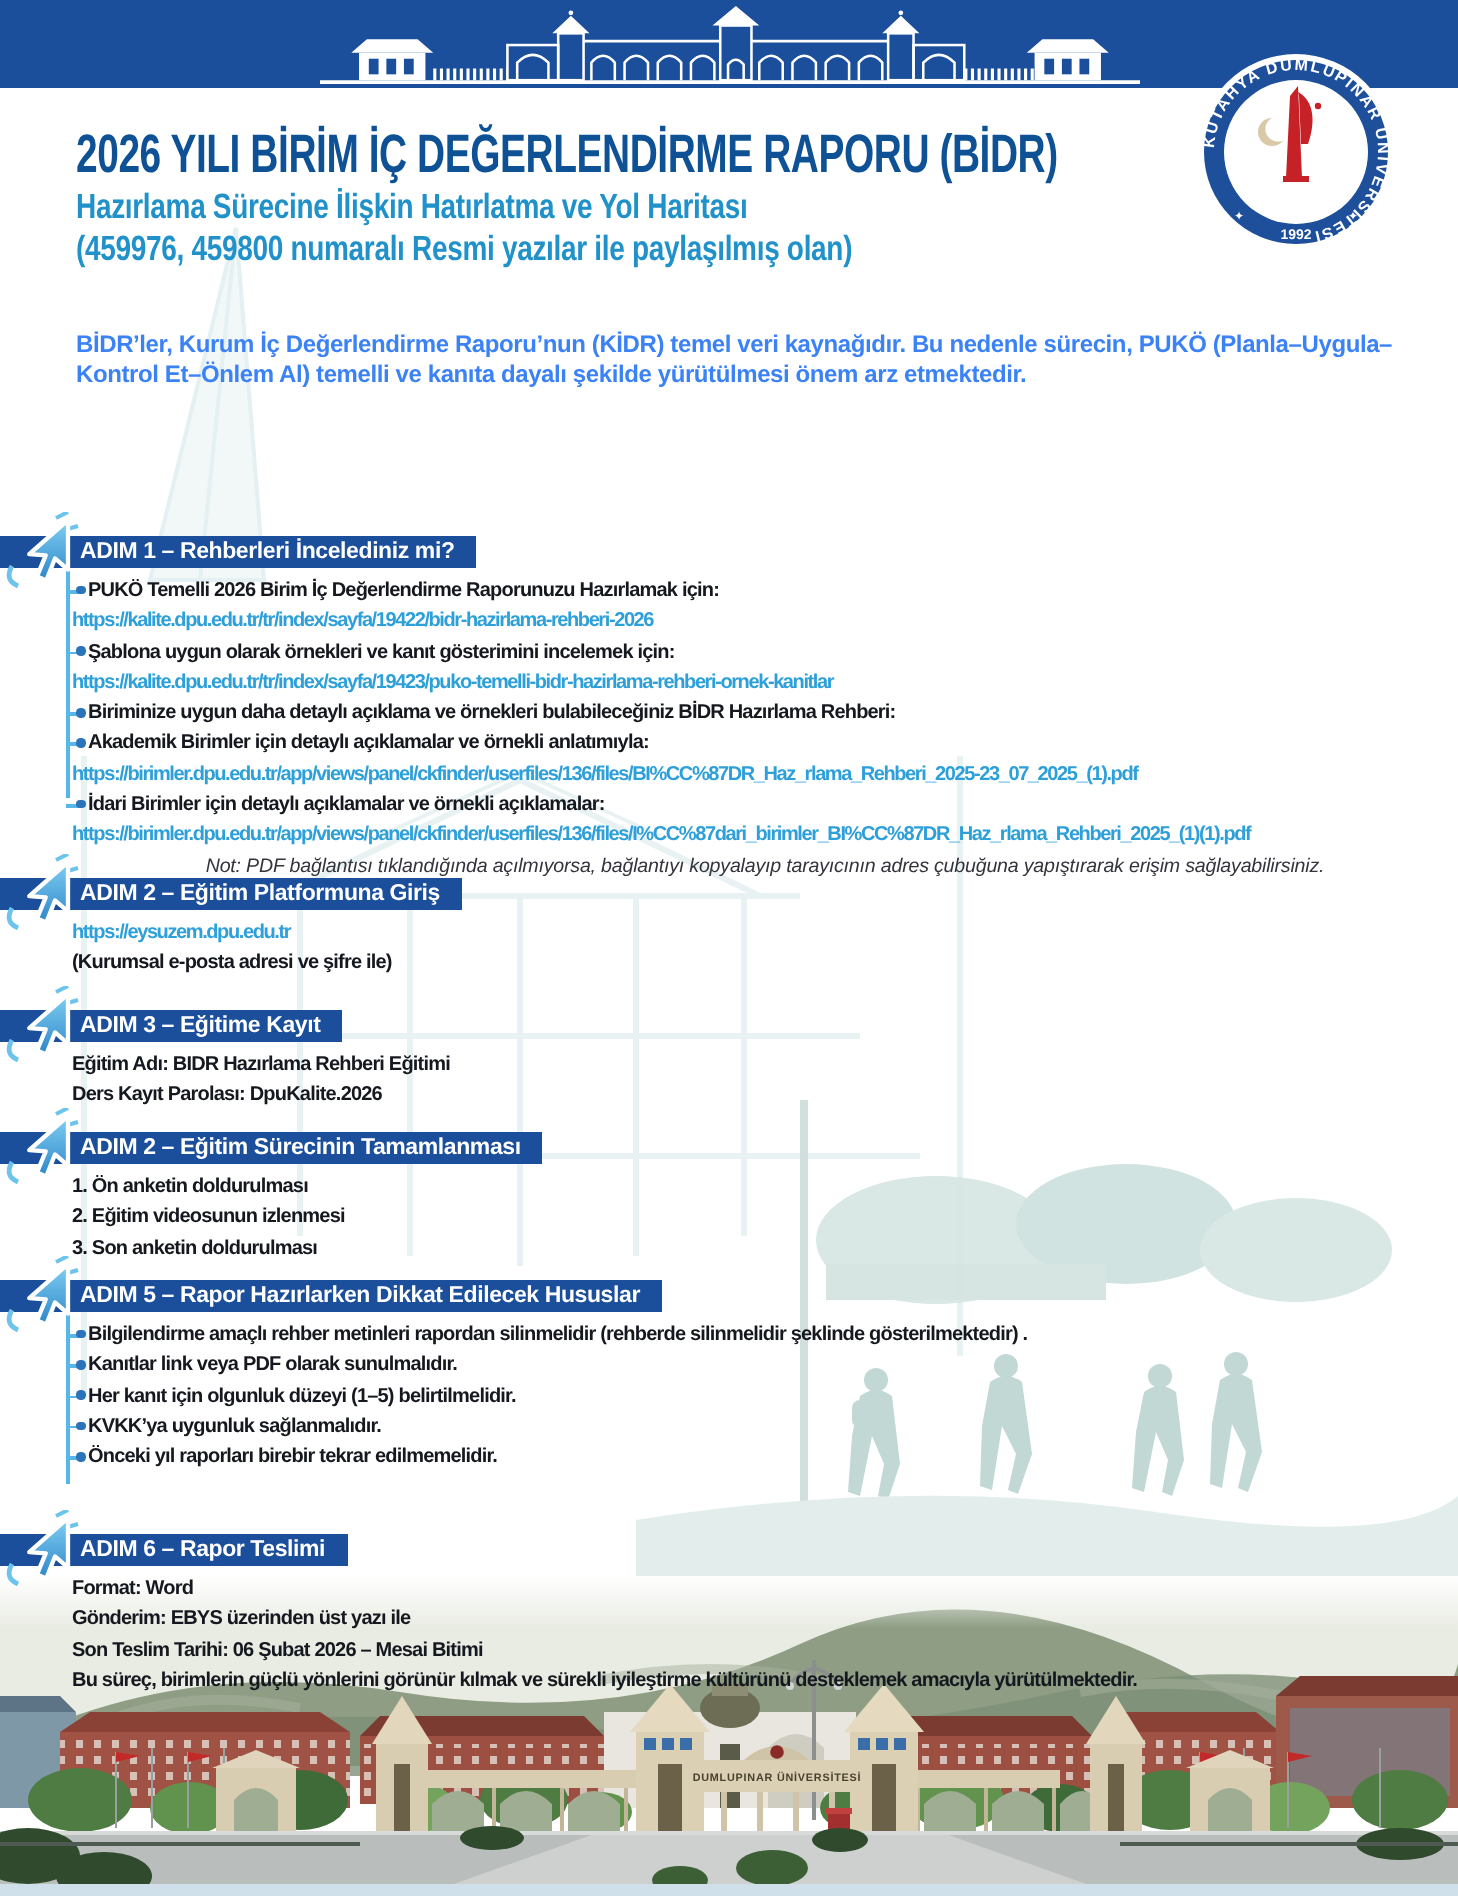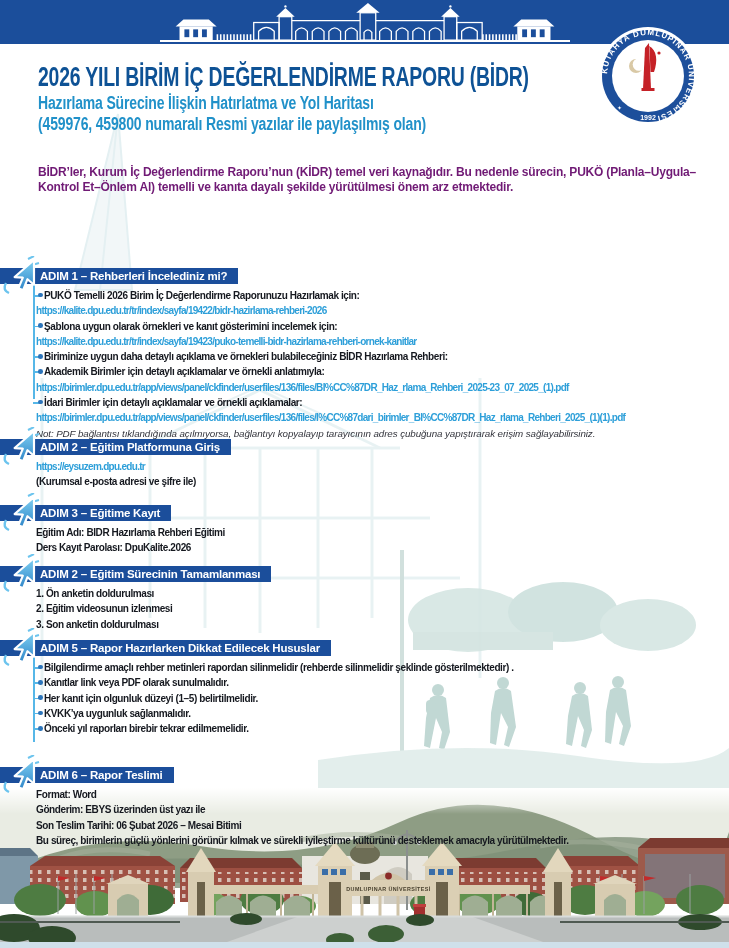--- a/index.html
+++ b/index.html
@@ -10,21 +10,21 @@
   .banner-art{position:absolute;left:155px;top:3px;width:420px;height:41px;}
   
   .logo{position:absolute;left:598px;top:26px;width:100px;height:100px;z-index:5;}
   
   .hdr{position:absolute;left:38px;top:62px;width:560px;z-index:3;}
   .title{font-size:27px;font-weight:bold;color:#0e5295;letter-spacing:-0.3px;white-space:nowrap;
          display:inline-block;transform:scaleX(.72);transform-origin:left;}
   .sub{font-size:17.5px;font-weight:bold;color:#2191c9;letter-spacing:-0.2px;white-space:nowrap;
        display:inline-block;transform:scaleX(.8);transform-origin:left;line-height:21px;}
   .intro{position:absolute;left:38px;top:165px;width:668px;font-size:12px;font-weight:bold;
-         color:#701a75;line-height:15px;letter-spacing:-0.2px;z-index:3;}
+         color:#3b82f6;line-height:15px;letter-spacing:-0.2px;z-index:3;}
   
   .wm{position:absolute;z-index:1;pointer-events:none;}
   .wm-sail{left:70px;top:112px;width:100px;height:180px;opacity:.55;}
   .wm-sketch{left:0;top:378px;width:580px;height:330px;opacity:.5;}
   .wm-people{left:318px;top:550px;width:411px;height:250px;opacity:.95;}
   
   .steps{position:absolute;left:0;top:0;width:729px;height:948px;z-index:3;margin-top:48px;}
   .step{position:absolute;left:0;width:729px;}
   .step1{top:218px}.step2{top:389px}.step3{top:455px}.step4{top:516px}.step5{top:590px}.step6{top:717px}
   .bar{display:inline-block;background:#1b4e9b;color:#fff;font-size:11.5px;font-weight:bold;
@@ -35,21 +35,21 @@
   .step5 .rail{display:block;top:15px;height:89px;}
   .items{margin-left:33px;padding-top:4px;}
   .item{position:relative;font-size:10px;font-weight:bold;color:#15181f;line-height:15.3px;
         letter-spacing:-0.4px;white-space:nowrap;}
   .item.bullet{padding-left:11px;}
   .item.bullet::before{content:"";position:absolute;left:0;top:7px;width:7px;height:1.6px;background:#56b7e8;}
   .item.bullet::after{content:"";position:absolute;left:5px;top:4.8px;width:4.6px;height:4.6px;
         border-radius:50%;background:#2c74ba;}
   .item.plain{padding-left:3px;}
   .item.link{padding-left:3px;color:#2d9fd9;letter-spacing:-0.7px;cursor:pointer;}
-  .item.note{padding-left:3px;font-size:9.8px;font-style:italic;font-weight:normal;color:#33343c;letter-spacing:-0.1px;}
+  .item.note{padding-left:3px;font-size:9.8px;font-style:italic;font-weight:normal;color:#33343c;letter-spacing:-0.1px;text-align:center;}
   
   .photo{position:absolute;left:0;top:788px;width:729px;height:160px;z-index:2;}
 </style>
 </head>
 <body>
 
 <div class="page">
 
   <div class="banner">
     <svg class="banner-art" viewBox="0 0 420 42">

